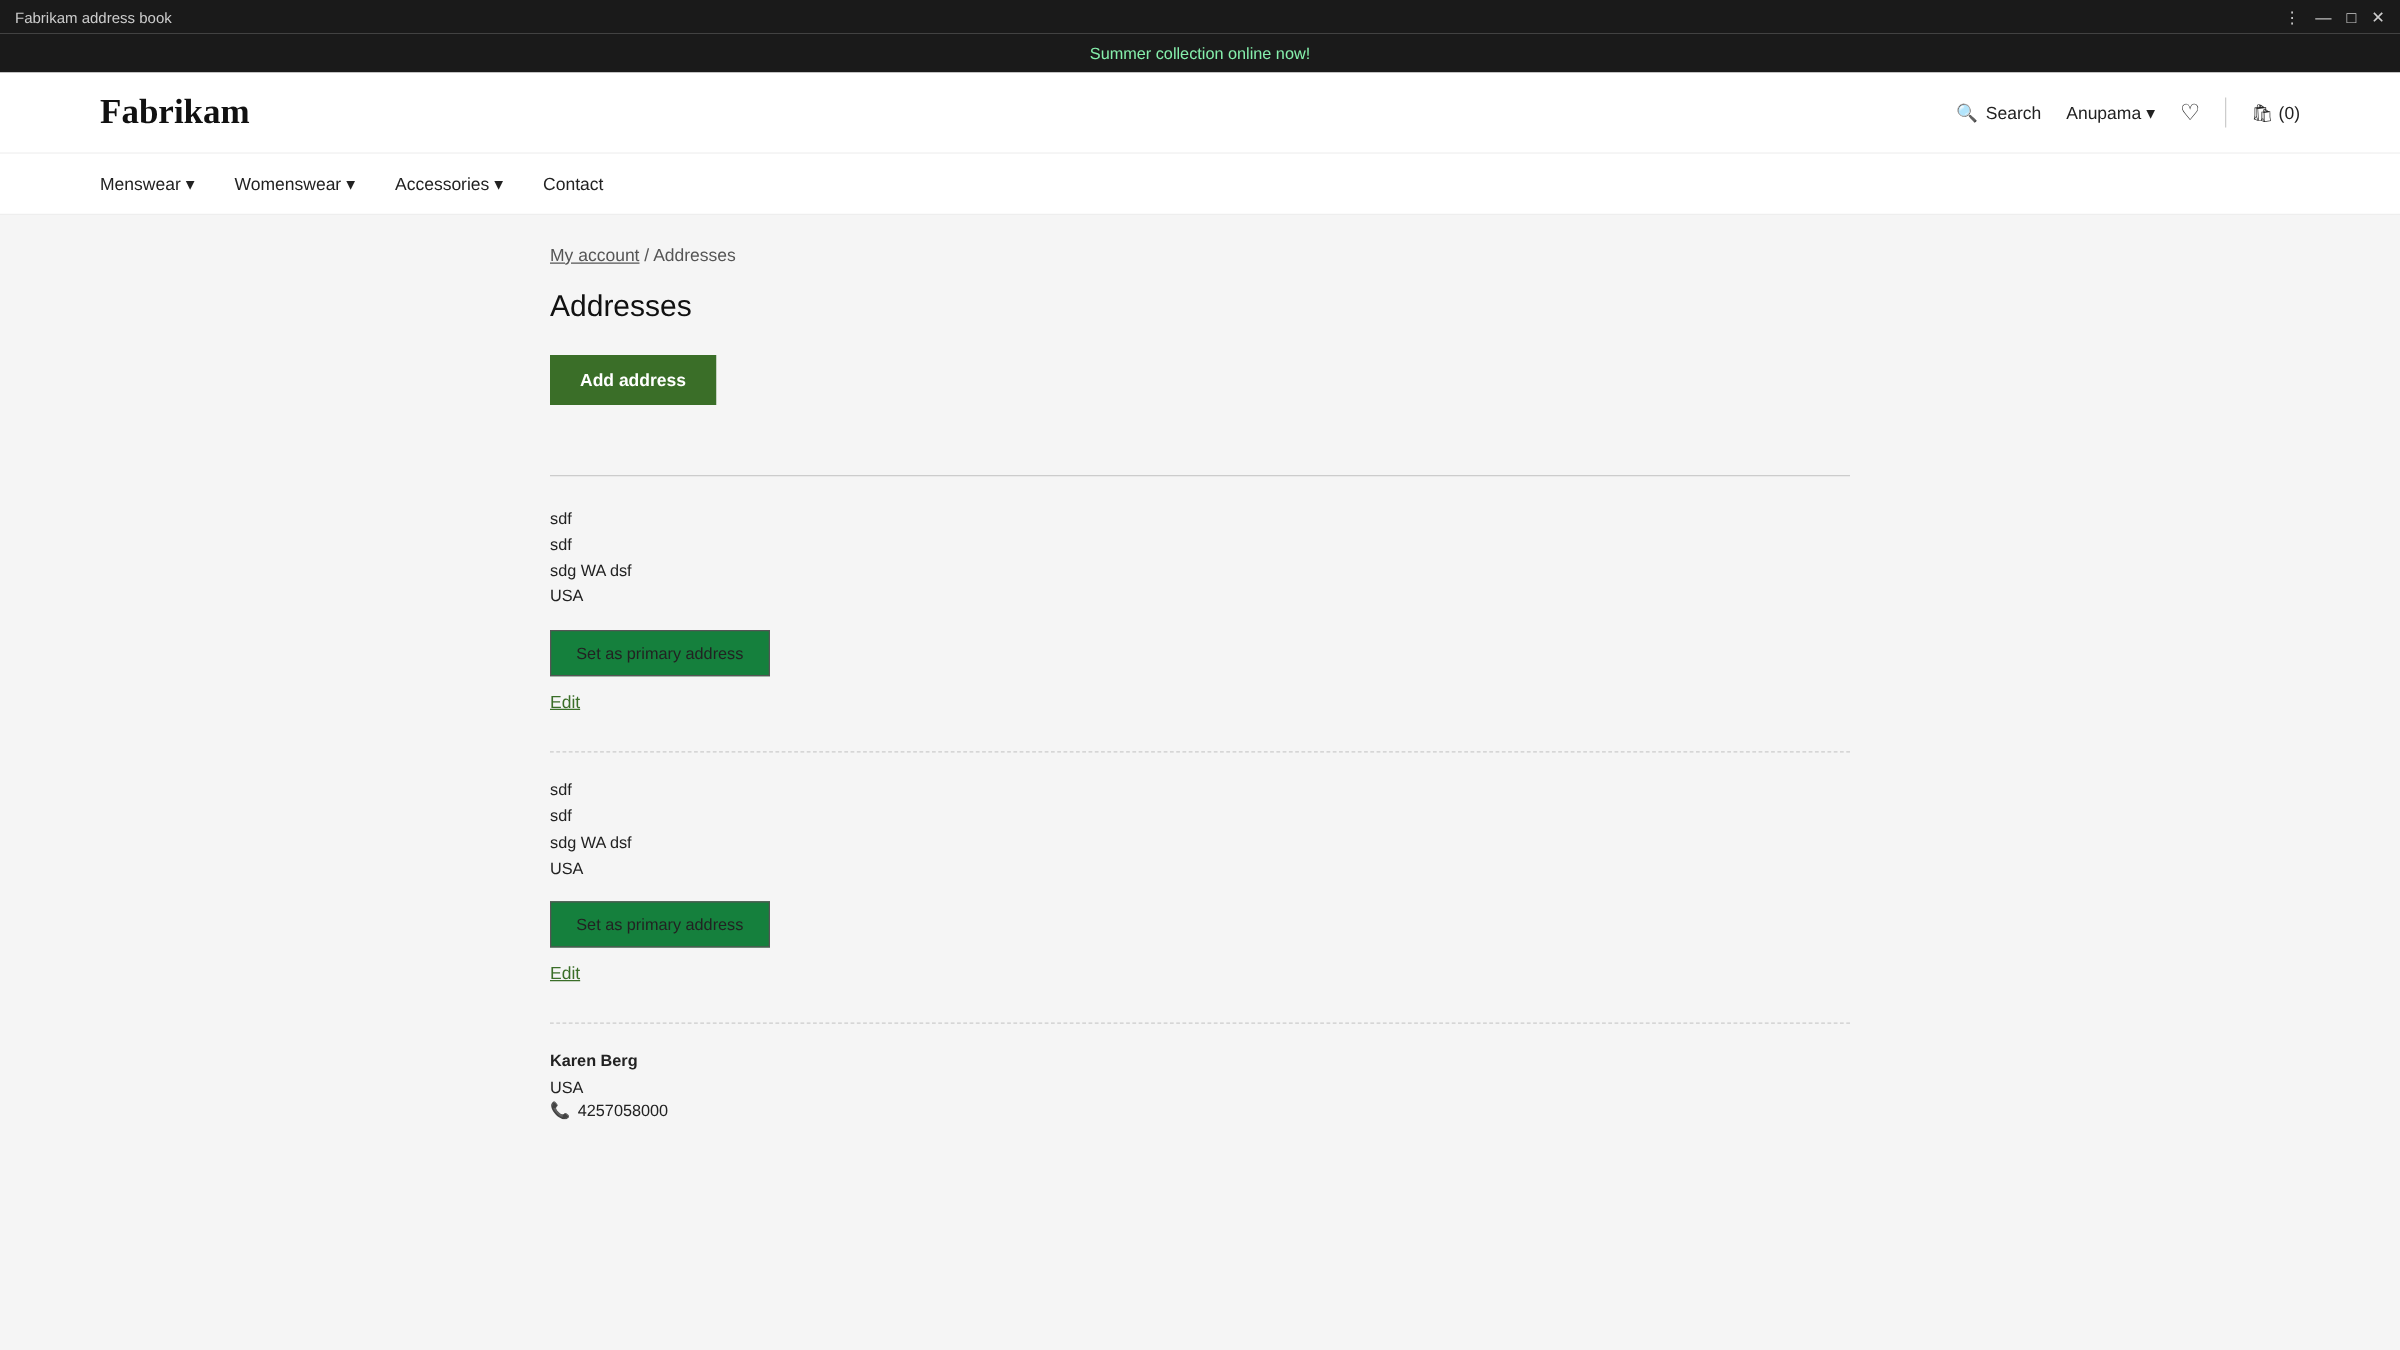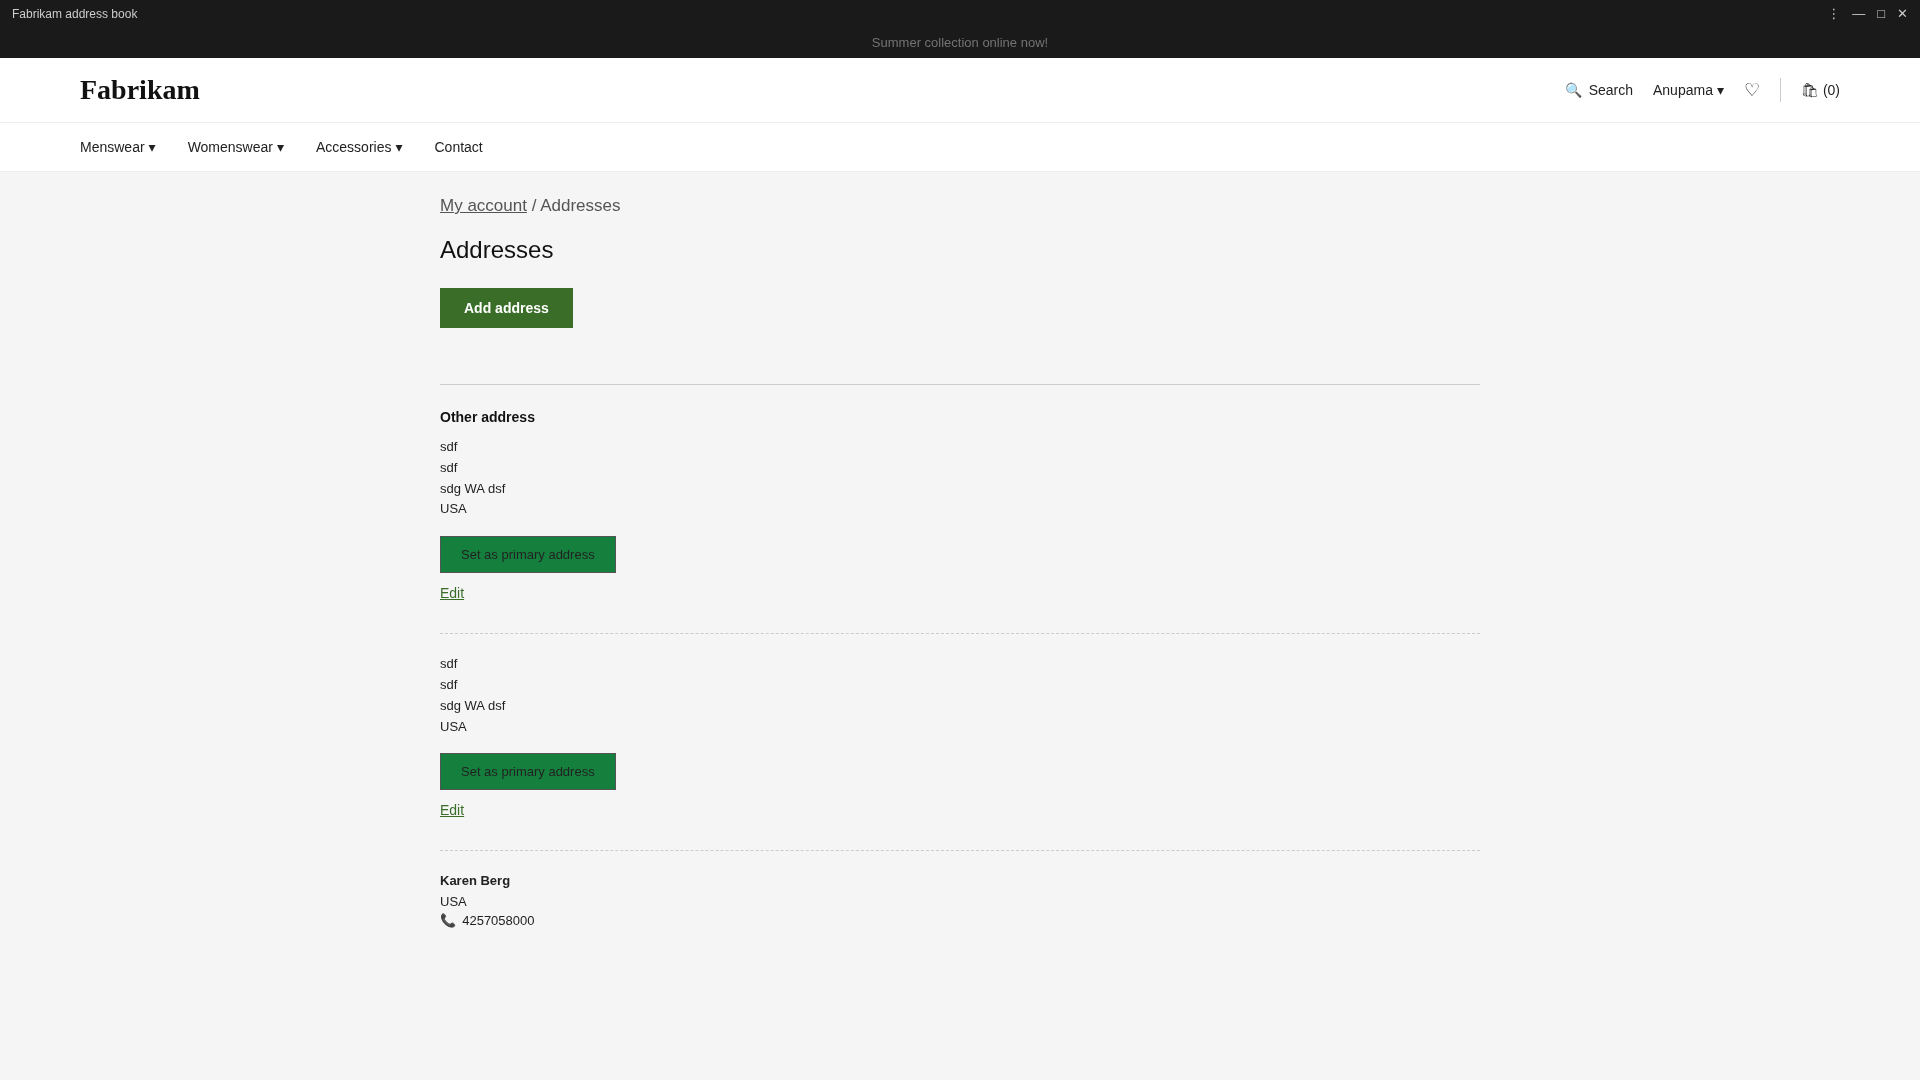--- a/index.html
+++ b/index.html
@@ -1,21 +1,21 @@
 <!DOCTYPE html>
 <html><head>
   <meta charset="utf-8">
   <style>
     * { margin: 0; padding: 0; box-sizing: border-box; }
     body { font-family: Arial, sans-serif; background: #f5f5f5; color: #222; font-size: 14px; }
 
     
     .top-banner {
       background: #1a1a1a;
-      color: #737373;
+      color: #86efac;
       text-align: center;
       padding: 8px;
       font-size: 13px;
     }
 
     
     .header {
       background: #fff;
       display: flex;
       align-items: center;
@@ -102,21 +102,21 @@
 
     
     .main {
       max-width: 1200px;
       margin: 0 auto;
       padding: 24px 80px 60px;
     }
 
     
     .breadcrumb {
-      font-size: 17px;
+      font-size: 14px;
       color: #555;
       margin-bottom: 20px;
     }
     .breadcrumb a {
       color: #555;
       text-decoration: underline;
       cursor: pointer;
     }
 
     
@@ -292,21 +292,20 @@
 
   
   <h1 class="page-title">Addresses</h1>
 
   
   <button class="add-address-btn">Add address</button>
 
   <hr class="section-divider">
 
   
-  <div class="address-section-label">Other address</div>
 
   
   <div class="address-entry">
     <div class="address-block">
       <div class="address-line">sdf</div>
       <div class="address-line">sdf</div>
       <div class="address-line">sdg WA dsf</div>
       <div class="address-line">USA</div>
     </div>
     <button class="set-primary-btn">Set as primary address</button>

